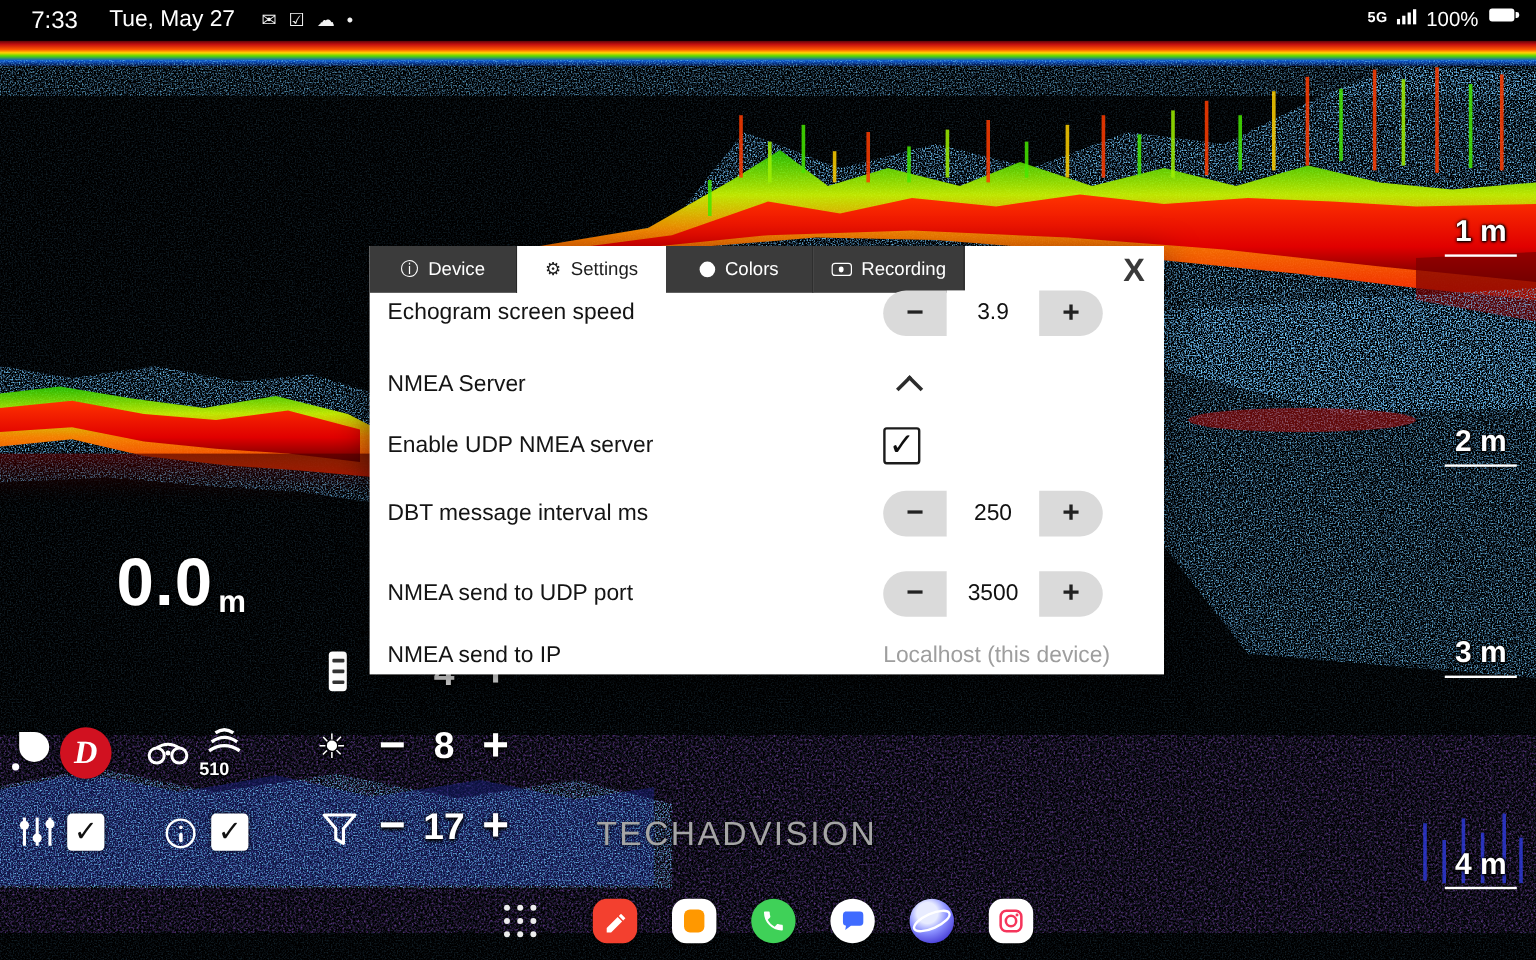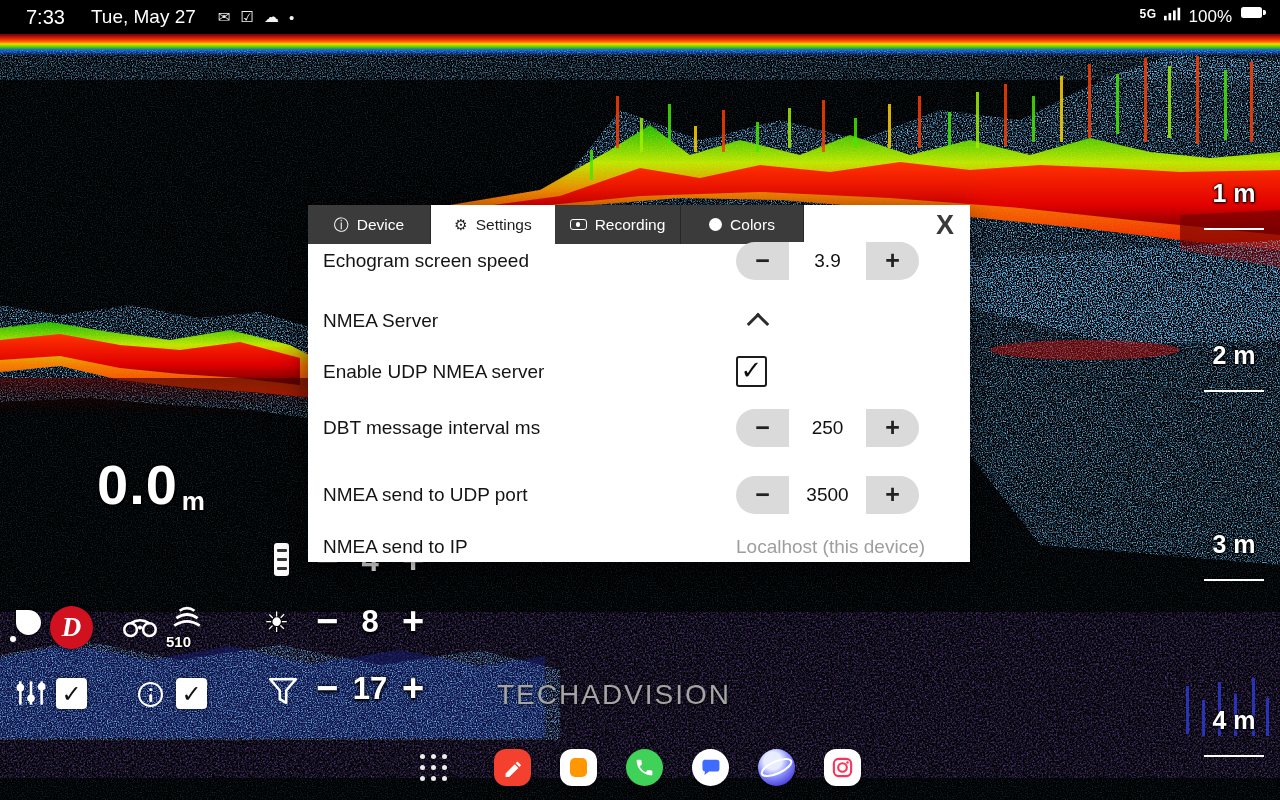--- a/index.html
+++ b/index.html
@@ -16,21 +16,21 @@
   .sb-right{margin-left:auto;display:flex;gap:7px}
   .sb-net{font-size:12px;font-weight:700;letter-spacing:.5px}
   .sb-batt{font-size:17px}
   .batt-icon{width:21px;height:11px;background:#fff;border-radius:2.5px;position:relative;margin:0 4px 0 2px}
   .batt-icon::after{content:"";position:absolute;right:-3.5px;top:3px;width:2.5px;height:5px;background:#fff;border-radius:0 2px 2px 0}
 
   
   .ov{position:absolute;color:#fff;text-shadow:0 0 3px #000,0 1px 2px #000,1px 0 2px #000;z-index:5}
   .depth-big{left:97px;top:452px;font-size:56px;font-weight:700;letter-spacing:1px;display:flex;align-items:flex-end}
   .depth-big .unit{font-size:26px;font-weight:700;margin-left:4px;margin-top:2px}
-  .dmark{right:16px;width:60px;text-align:center;font-size:25px;font-weight:700;padding-bottom:20px;border-bottom:2.5px solid #fff;line-height:1.1}
+  .dmark{right:16px;width:60px;text-align:center;font-size:25px;font-weight:700;padding-bottom:4px;border-bottom:2.5px solid #fff;line-height:1.1}
   .watermark{left:497px;top:679px;font-size:28px;font-weight:400;color:#a5a5a5;letter-spacing:2px;text-shadow:0 1px 3px rgba(0,0,0,.8)}
 
   
   .ctrl-row{position:absolute;display:flex;align-items:center;z-index:5;gap:6px}
   .fbtn{font-size:38px;font-weight:900;color:#fff;text-shadow:0 0 4px #000,0 2px 3px #000;width:30px;text-align:center;line-height:.9;cursor:pointer}
   .fval{font-size:31px;font-weight:700;color:#fff;text-shadow:0 0 4px #000,0 2px 3px #000;min-width:44px;text-align:center;line-height:1}
   .sun{left:264px;top:606px;font-size:28px}
   .icon-abs{position:absolute;z-index:5}
   .drop{left:16px;top:610px;width:25px;height:25px;background:#fff;border-radius:0 50% 50% 50%;box-shadow:0 0 4px rgba(0,0,0,.7)}
   .drop-dot{left:10px;top:636px;width:6px;height:6px;background:#fff;border-radius:50%}
@@ -218,21 +218,21 @@
       <span class="sb-batt">100%</span>
       <span class="batt-icon"></span>
     </span>
   </header>
 
   <div class="ov depth-big">
     <span>0.0</span>
     <span class="unit">m</span>
   </div>
   <div class="ov dmark" style="top:180px">1 m</div>
-  <div class="ov dmark" style="top:342px">2 m</div>
+  <div class="ov dmark" style="top:355px">2 m</div>
   <div class="ov dmark" style="top:531px">3 m</div>
   <div class="ov dmark" style="top:707px">4 m</div>
   <div class="ov watermark">TECHADVISION</div>
 
   <div class="icon-abs lvl">
       <i></i>
       <i></i>
       <i></i>
     </div>
   <div class="ctrl-row" style="left:312px;top:543px">
@@ -296,29 +296,29 @@
   <section class="dialog">
     <div class="tabbar">
       <div class="tab tab-device">
         <span class="tab-ic">ⓘ</span>
         <span>Device</span>
       </div>
       <div class="tab tab-settings active">
         <span class="tab-ic">⚙</span>
         <span>Settings</span>
       </div>
+      <div class="tab tab-colors">
+        <span class="circle-ic"></span>
+        <span>Colors</span>
+      </div>
       <div class="tab tab-recording">
         <span class="rec-frame">
             <span class="rec-dot"></span>
           </span>
         <span>Recording</span>
-      </div>
-      <div class="tab tab-colors">
-        <span class="circle-ic"></span>
-        <span>Colors</span>
       </div>
       <div class="close">X</div>
     </div>
 
     <div class="drow" style="top:36px">
       <span class="dlabel">Echogram screen speed</span>
       <div class="stepper">
         <div class="st-btn st-minus">−</div>
         <div class="st-val">3.9</div>
         <div class="st-btn st-plus">+</div>

